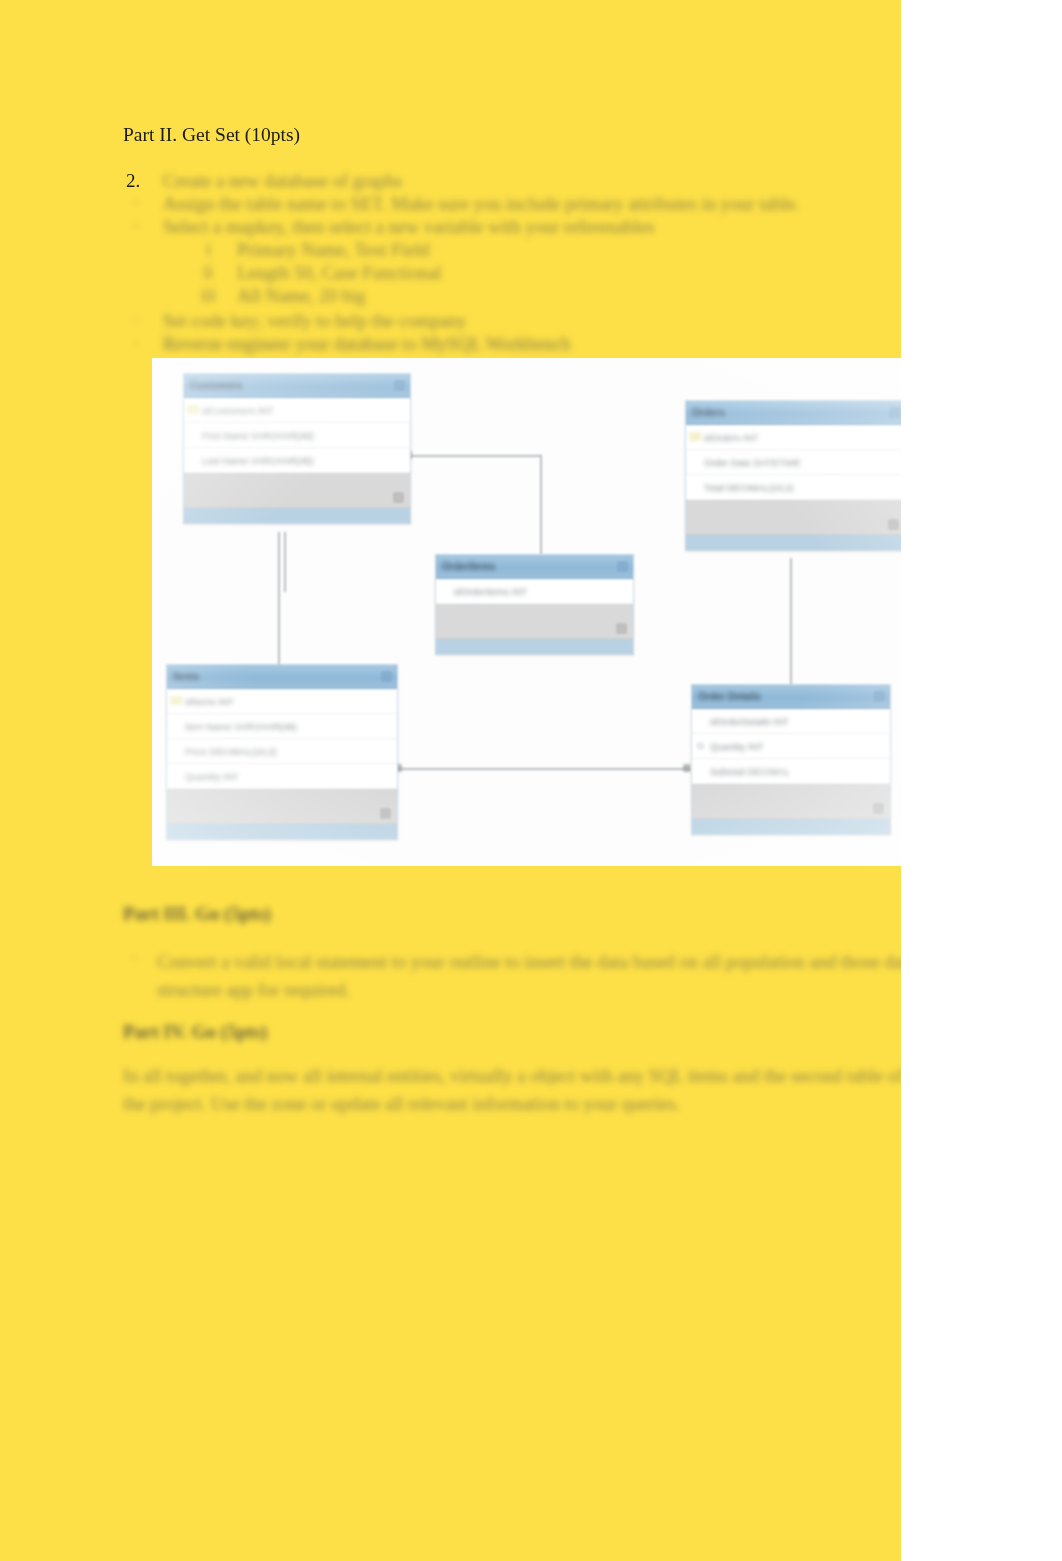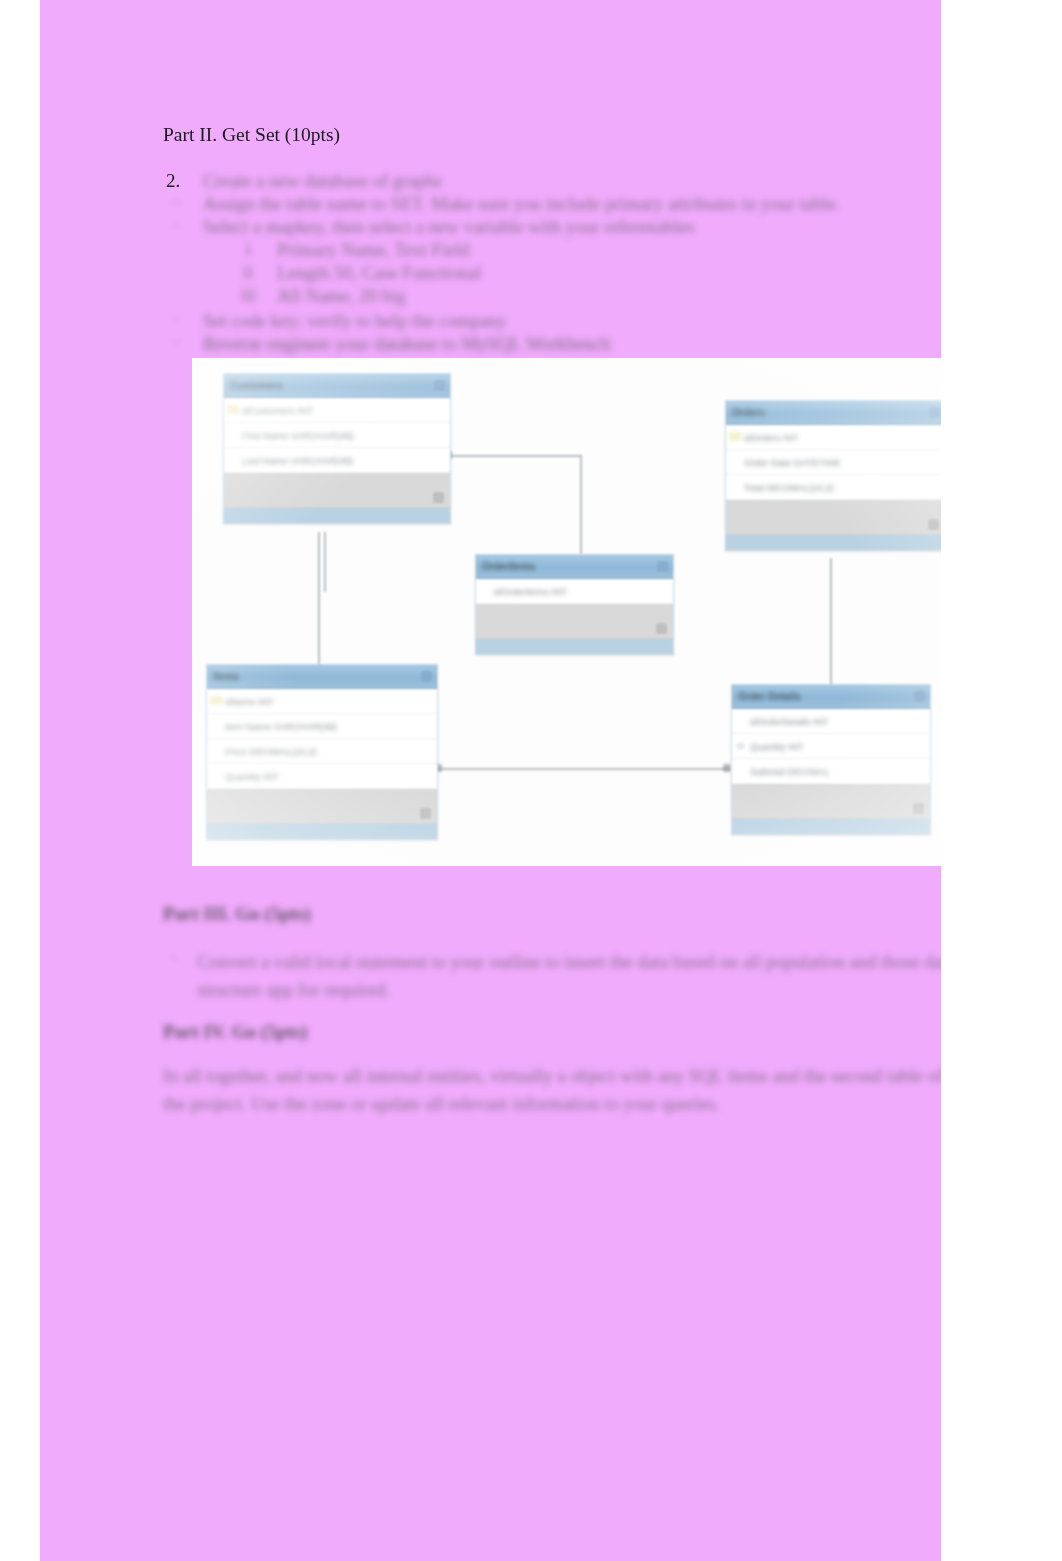--- a/index.html
+++ b/index.html
@@ -9,23 +9,22 @@
     background: #ffffff;
   }
   body {
     font-family: "Liberation Serif", "DejaVu Serif", serif;
     color: #000000;
   }
   .page {
     position: relative;
     width: 901px;
     height: 1561px;
-    background: #f0abfc;
+    background: #fde047;
     overflow: hidden;
-    margin-left: 40px;
   }
 
   
   .heading-clear {
     position: absolute;
     left: 123px;
     top: 123px;
     font-size: 19.5px;
     line-height: 1.25;
     color: #1b1b1b;

